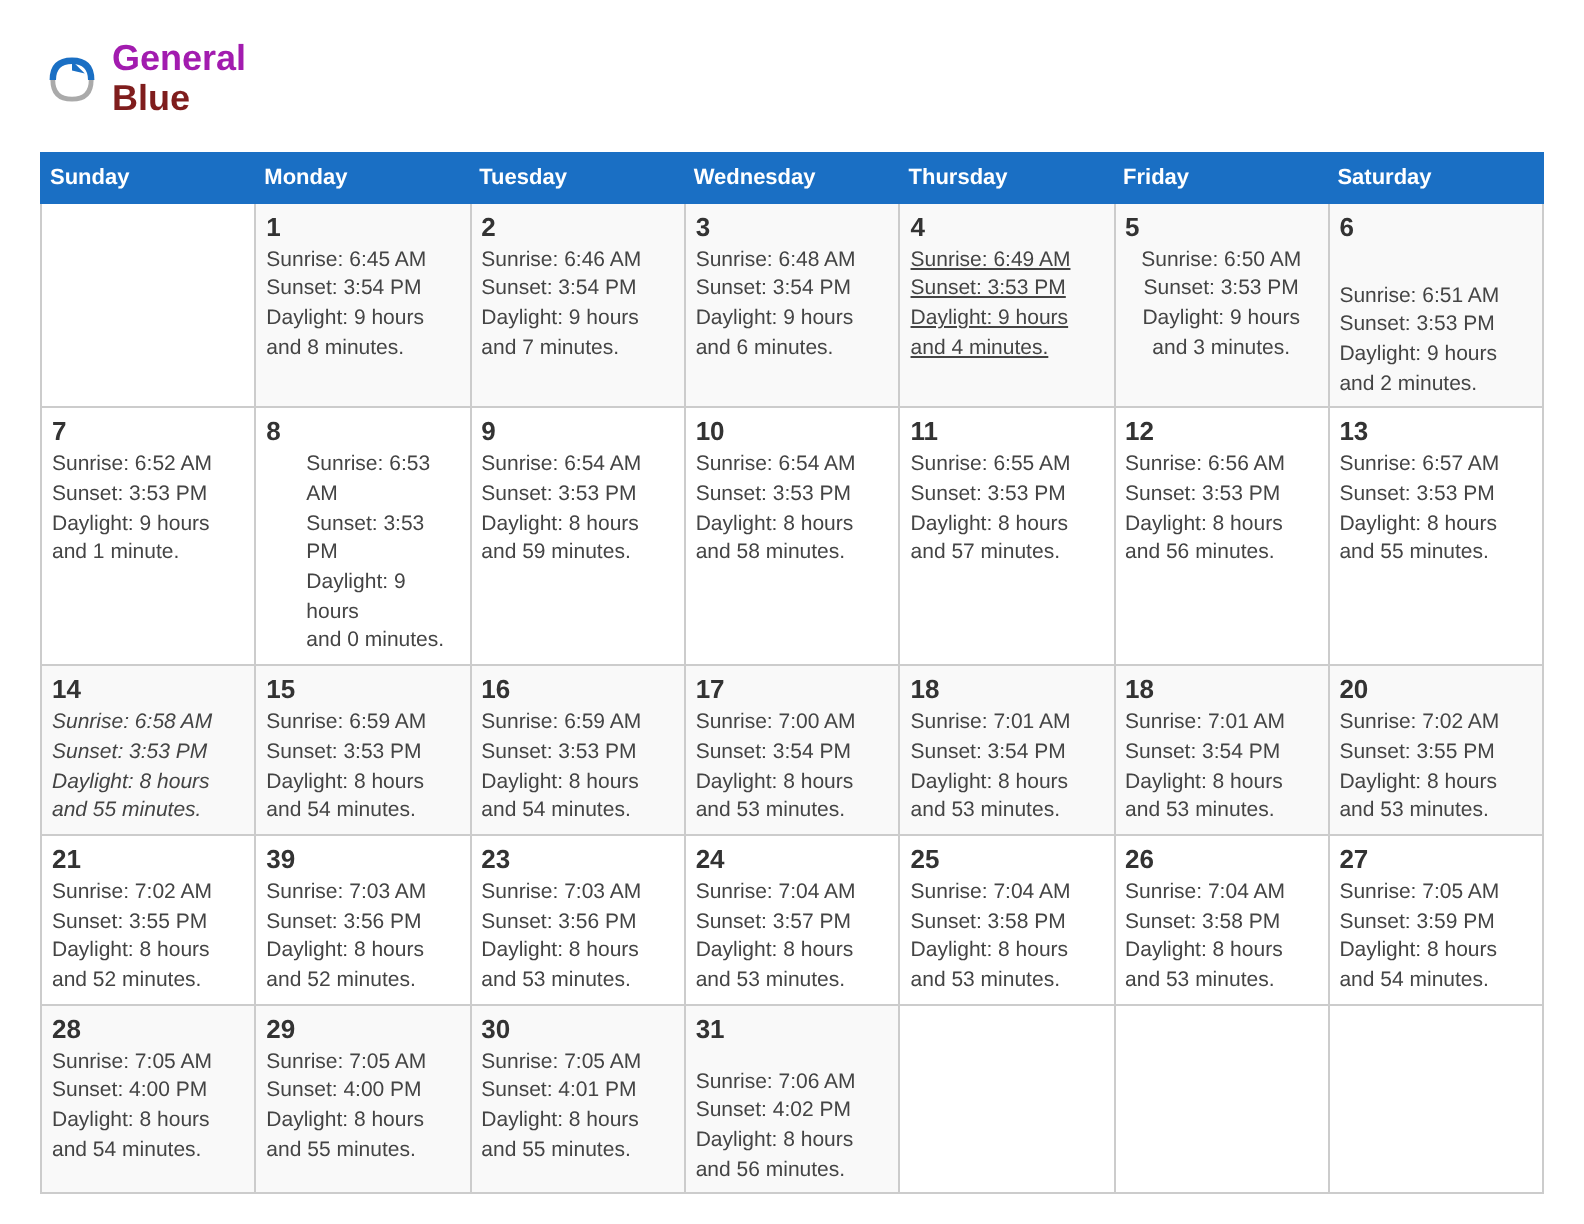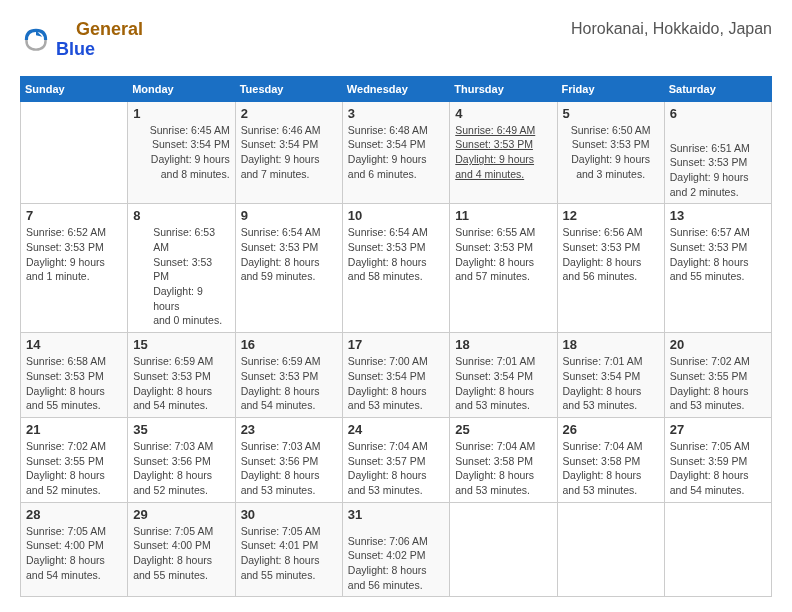--- a/index.html
+++ b/index.html
@@ -19,25 +19,24 @@
     .logo {
       display: flex;
       align-items: center;
     }
     .logo-text {
       font-size: 18px;
       font-weight: bold;
       line-height: 1.1;
     }
     .logo-text .general {
-      color: #a16207;
-      margin-left: 20px;
+      color: #a21caf;
     }
     .logo-text .blue {
-      color: #1d4ed8;
+      color: #7f1d1d;
     }
     .logo-icon {
       width: 32px;
       height: 32px;
       margin-right: 4px;
     }
     .title-block {
       text-align: right;
     }
     .month-title {
@@ -97,42 +96,41 @@
       <path d="M8 20 Q8 8 20 8 Q32 8 32 20" fill="none" stroke="#1a6fc4" stroke-width="4"></path>
       <path d="M20 8 L28 16 L20 14 Z" fill="#1a6fc4"></path>
       <path d="M8 20 Q8 32 20 32 Q32 32 32 20" fill="none" stroke="#aaa" stroke-width="3"></path>
     </svg>
     <div class="logo-text">
       <span class="general">General</span><br>
       <span class="blue">Blue</span>
     </div>
   </div>
   <div class="title-block">
-    <div class="subtitle">Horokanai, Hokkaido, Japan</div>
   </div>
 </div>
 
 <table class="calendar">
   <thead>
     <tr>
     <th>Sunday</th>
         <th>Monday</th>
         <th>Tuesday</th>
         <th>Wednesday</th>
         <th>Thursday</th>
         <th>Friday</th>
         <th>Saturday</th>
       </tr>
   </thead>
   <tbody id="calendar-body">
   <tr>
         <td class="empty-cell"></td>
         <td>
           <div class="day-number">1</div>
-          <div class="day-info" style="white-space: pre-line; text-align: right;">Sunrise: 6:45 AM
+          <div class="day-info" style="white-space: pre-line;">Sunrise: 6:45 AM
 Sunset: 3:54 PM
 Daylight: 9 hours
 and 8 minutes.</div>
         </td>
         <td>
           <div class="day-number">2</div>
           <div class="day-info" style="white-space: pre-line;">Sunrise: 6:46 AM
 Sunset: 3:54 PM
 Daylight: 9 hours
 and 7 minutes.</div>
@@ -213,21 +211,21 @@
           <div class="day-number">13</div>
           <div class="day-info" style="white-space: pre-line;">Sunrise: 6:57 AM
 Sunset: 3:53 PM
 Daylight: 8 hours
 and 55 minutes.</div>
         </td>
       </tr>
       <tr>
         <td>
           <div class="day-number">14</div>
-          <div class="day-info" style="white-space: pre-line;">Sunrise: 6:58 AM
+          <div class="day-info" style="white-space: pre-line; font-style: italic;">Sunrise: 6:58 AM
 Sunset: 3:53 PM
 Daylight: 8 hours
 and 55 minutes.</div>
         </td>
         <td>
           <div class="day-number">15</div>
           <div class="day-info" style="white-space: pre-line;">Sunrise: 6:59 AM
 Sunset: 3:53 PM
 Daylight: 8 hours
 and 54 minutes.</div>
@@ -270,21 +268,21 @@
       </tr>
       <tr>
         <td>
           <div class="day-number">21</div>
           <div class="day-info" style="white-space: pre-line;">Sunrise: 7:02 AM
 Sunset: 3:55 PM
 Daylight: 8 hours
 and 52 minutes.</div>
         </td>
         <td>
-          <div class="day-number">35</div>
+          <div class="day-number">39</div>
           <div class="day-info" style="white-space: pre-line;">Sunrise: 7:03 AM
 Sunset: 3:56 PM
 Daylight: 8 hours
 and 52 minutes.</div>
         </td>
         <td>
           <div class="day-number">23</div>
           <div class="day-info" style="white-space: pre-line;">Sunrise: 7:03 AM
 Sunset: 3:56 PM
 Daylight: 8 hours

